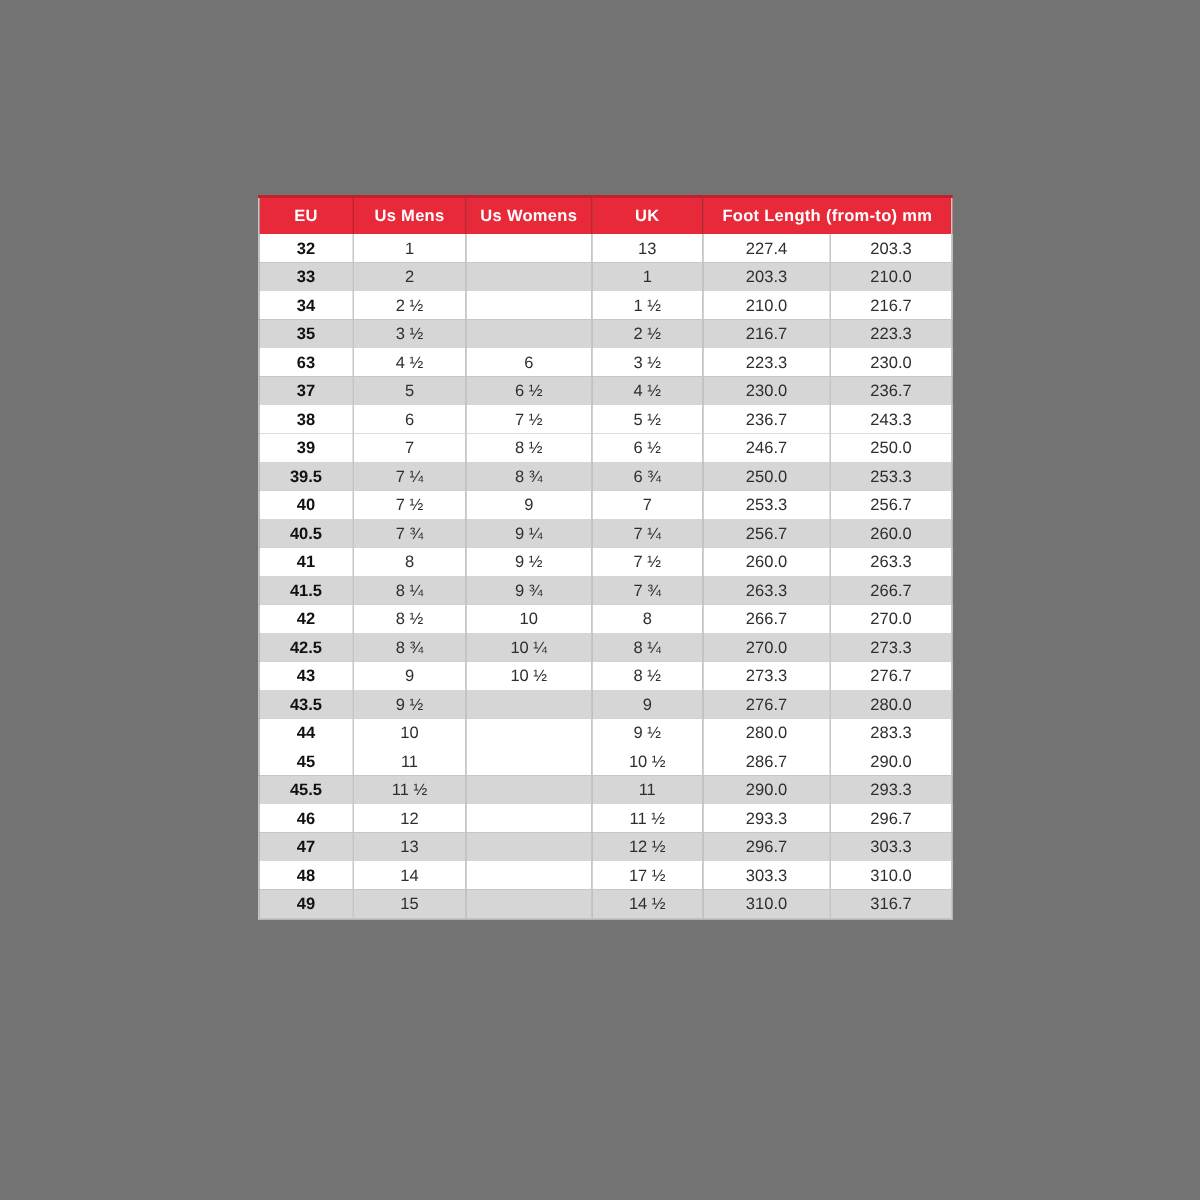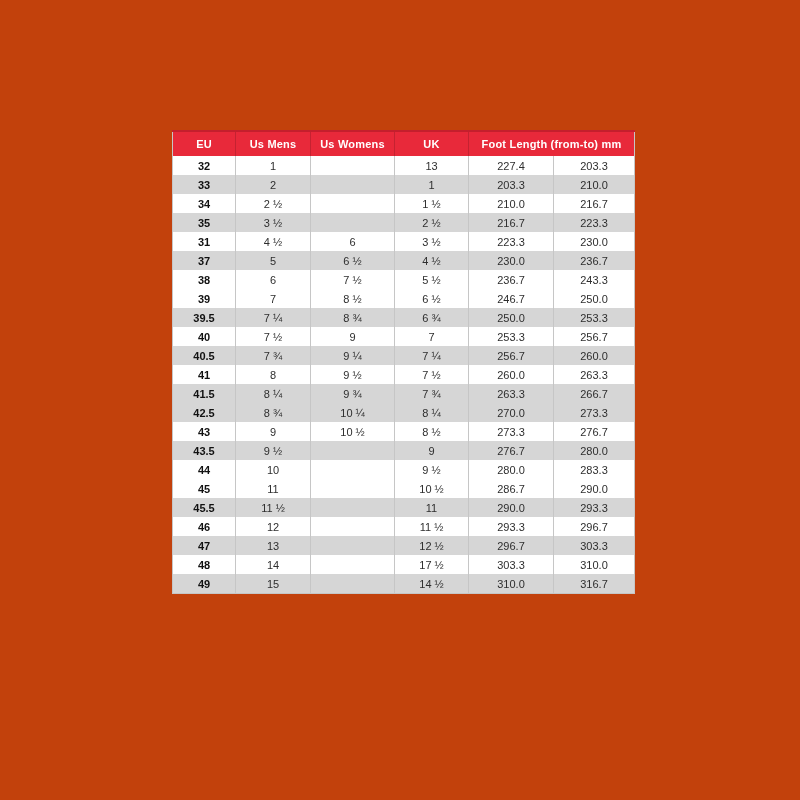--- a/index.html
+++ b/index.html
@@ -4,21 +4,21 @@
 <style>
   html, body {
     margin: 0;
     padding: 0;
     background: #ffffff;
   }
   .canvas {
     position: relative;
     width: 800px;
     height: 800px;
-    background: #c2410c;
+    background: #737373;
     font-family: "Liberation Sans", sans-serif;
     overflow: hidden;
   }
   table.size-table {
     position: absolute;
     left: 172px;
     top: 130px;
     width: 462px;
     border-collapse: collapse;
     table-layout: fixed;
@@ -113,21 +113,21 @@
         </tr>
         <tr class="alt">
           <td class="eu">35</td>
           <td>3 ½</td>
           <td></td>
           <td>2 ½</td>
           <td>216.7</td>
           <td>223.3</td>
         </tr>
         <tr>
-          <td class="eu">31</td>
+          <td class="eu">63</td>
           <td>4 ½</td>
           <td>6</td>
           <td>3 ½</td>
           <td>223.3</td>
           <td>230.0</td>
         </tr>
         <tr class="alt">
           <td class="eu">37</td>
           <td>5</td>
           <td>6 ½</td>
@@ -184,20 +184,28 @@
           <td>263.3</td>
         </tr>
         <tr class="alt">
           <td class="eu">41.5</td>
           <td>8 ¼</td>
           <td>9 ¾</td>
           <td>7 ¾</td>
           <td>263.3</td>
           <td>266.7</td>
         </tr>
+        <tr>
+          <td class="eu">42</td>
+          <td>8 ½</td>
+          <td>10</td>
+          <td>8</td>
+          <td>266.7</td>
+          <td>270.0</td>
+        </tr>
         <tr class="alt">
           <td class="eu">42.5</td>
           <td>8 ¾</td>
           <td>10 ¼</td>
           <td>8 ¼</td>
           <td>270.0</td>
           <td>273.3</td>
         </tr>
         <tr>
           <td class="eu">43</td>

